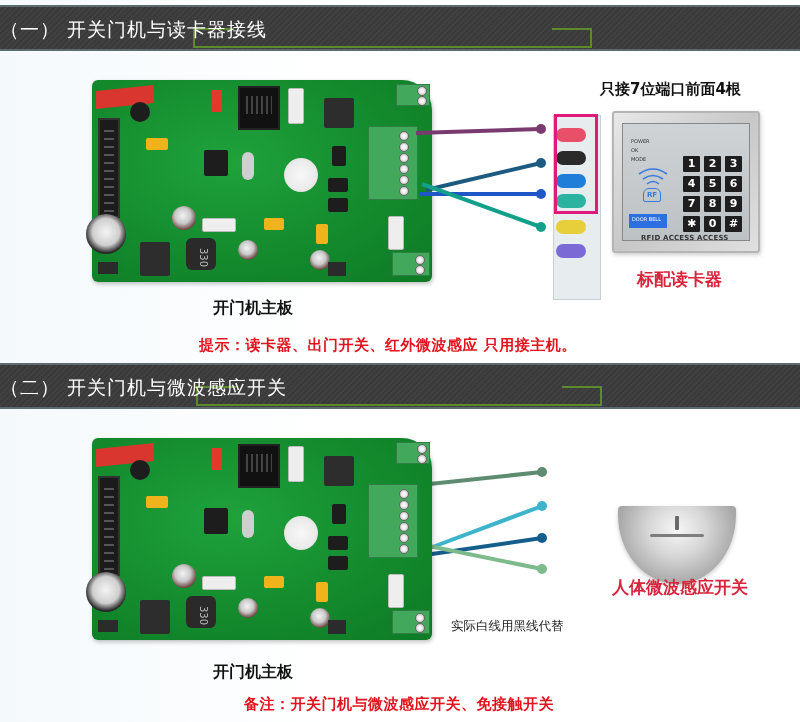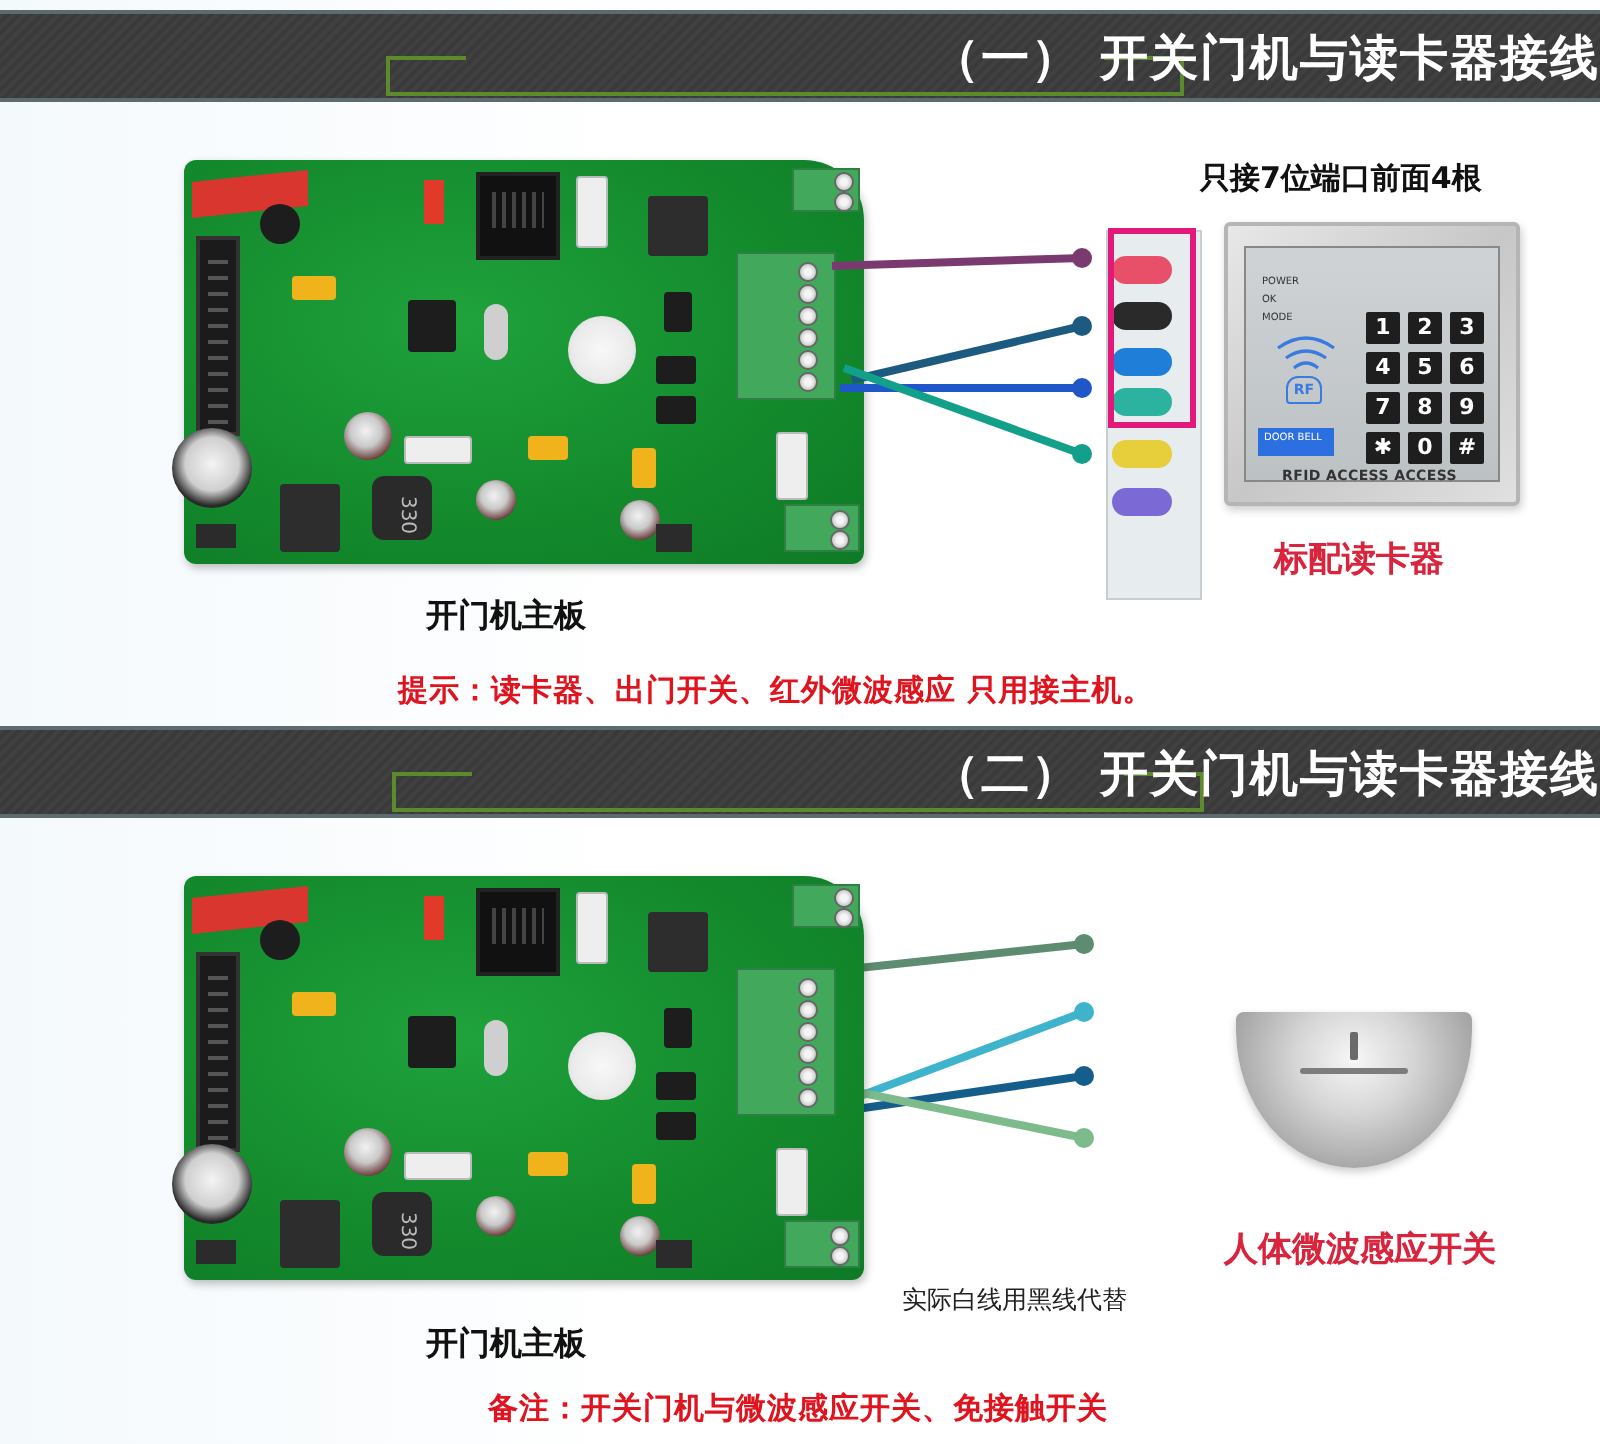--- a/index.html
+++ b/index.html
@@ -12,22 +12,22 @@
     position: absolute; left: 0; width: 800px; height: 46px;
     background: repeating-linear-gradient(135deg, #404040 0px, #404040 2px, #3a3a3a 2px, #3a3a3a 4px);
     border-top: 2px solid #5d6a6e; border-bottom: 2px solid #5d6a6e;
   }
   .section-frame {
     position: absolute; height: 20px; top: 21px;
     border: 2px solid #5e8a2e; border-top: none;
   }
   .frame-top-l, .frame-top-r { position: absolute; top: 21px; height: 2px; background: #5e8a2e; }
   .section-title {
-    position: absolute; top: 6px; left: 0; width: 100%; text-align: right;
-    color: #ffffff; font-size: 24px; font-weight: bold; letter-spacing: 1px; line-height: 32px;
+    position: absolute; top: 6px; left: 0; width: 100%; text-align: left;
+    color: #ffffff; font-size: 19px; font-weight: normal; letter-spacing: 1px; line-height: 32px;
   }
 
   
   .pcb {
     position: absolute; width: 340px; height: 202px;
     background: radial-gradient(ellipse at 40% 40%, #1fa23c 0%, #13892c 60%, #0e7a26 100%);
     border-radius: 6px 30px 6px 6px;
     box-shadow: 1px 2px 4px rgba(0,0,0,0.25);
     overflow: visible;
   }
@@ -206,21 +206,21 @@
 </div>
 
 <div class="product-label" style="left:637px;top:268px;">标配读卡器</div>
 <div class="caption-board" style="left:213px;top:298px;">开门机主板</div>
 <div class="red-note" style="left:199px;top:336px;">提示：读卡器、出门开关、红外微波感应 只用接主机。</div>
 
 <div class="section-bar" style="top:363px;">
   <div class="frame-top-l" style="left:196px;width:40px;"></div>
   <div class="frame-top-r" style="left:562px;width:40px;"></div>
   <div class="section-frame" style="left:196px;width:406px;"></div>
-  <div class="section-title">（二） 开关门机与读卡器接线</div>
+  <div class="section-title">（二） 开关门机与微波感应开关</div>
 </div>
 
 <div class="pcb" style="left:92px;top:438px;">
   <div class="part redboard" style="left:4px;top:8px;width:58px;height:18px;"></div>
   <div class="part hdr" style="left:6px;top:38px;width:22px;height:100px;"></div>
   <div class="part chip" style="left:38px;top:22px;width:20px;height:20px;border-radius:50%;"></div>
   <div class="part dip" style="left:120px;top:10px;width:10px;height:22px;"></div>
   <div class="part rj45" style="left:146px;top:6px;width:42px;height:44px;"></div>
   <div class="part white-conn" style="left:196px;top:8px;width:16px;height:36px;"></div>
   <div class="part regulator" style="left:232px;top:18px;width:30px;height:30px;"></div>
@@ -258,17 +258,17 @@
   <div class="part term" style="left:300px;top:172px;width:38px;height:24px;">
     <span class="term-screw" style="left:22px;top:2px;"></span>
       <span class="term-screw" style="left:22px;top:12px;"></span>
   </div>
 </div>
 
 <div class="sensor" style="left:618px;top:506px;">
   <div class="sensor-slot"></div>
   <div class="sensor-lip"></div>
 </div>
-<div class="product-label" style="left:612px;top:613px;">人体微波感应开关</div>
-
-<div class="small-note" style="left:451px;top:642px;">实际白线用黑线代替</div>
+<div class="product-label" style="left:612px;top:576px;">人体微波感应开关</div>
+
+<div class="small-note" style="left:451px;top:618px;">实际白线用黑线代替</div>
 <div class="caption-board" style="left:213px;top:662px;">开门机主板</div>
 <div class="red-note" style="left:244px;top:695px;">备注：开关门机与微波感应开关、免接触开关</div>
 
 </body></html>

